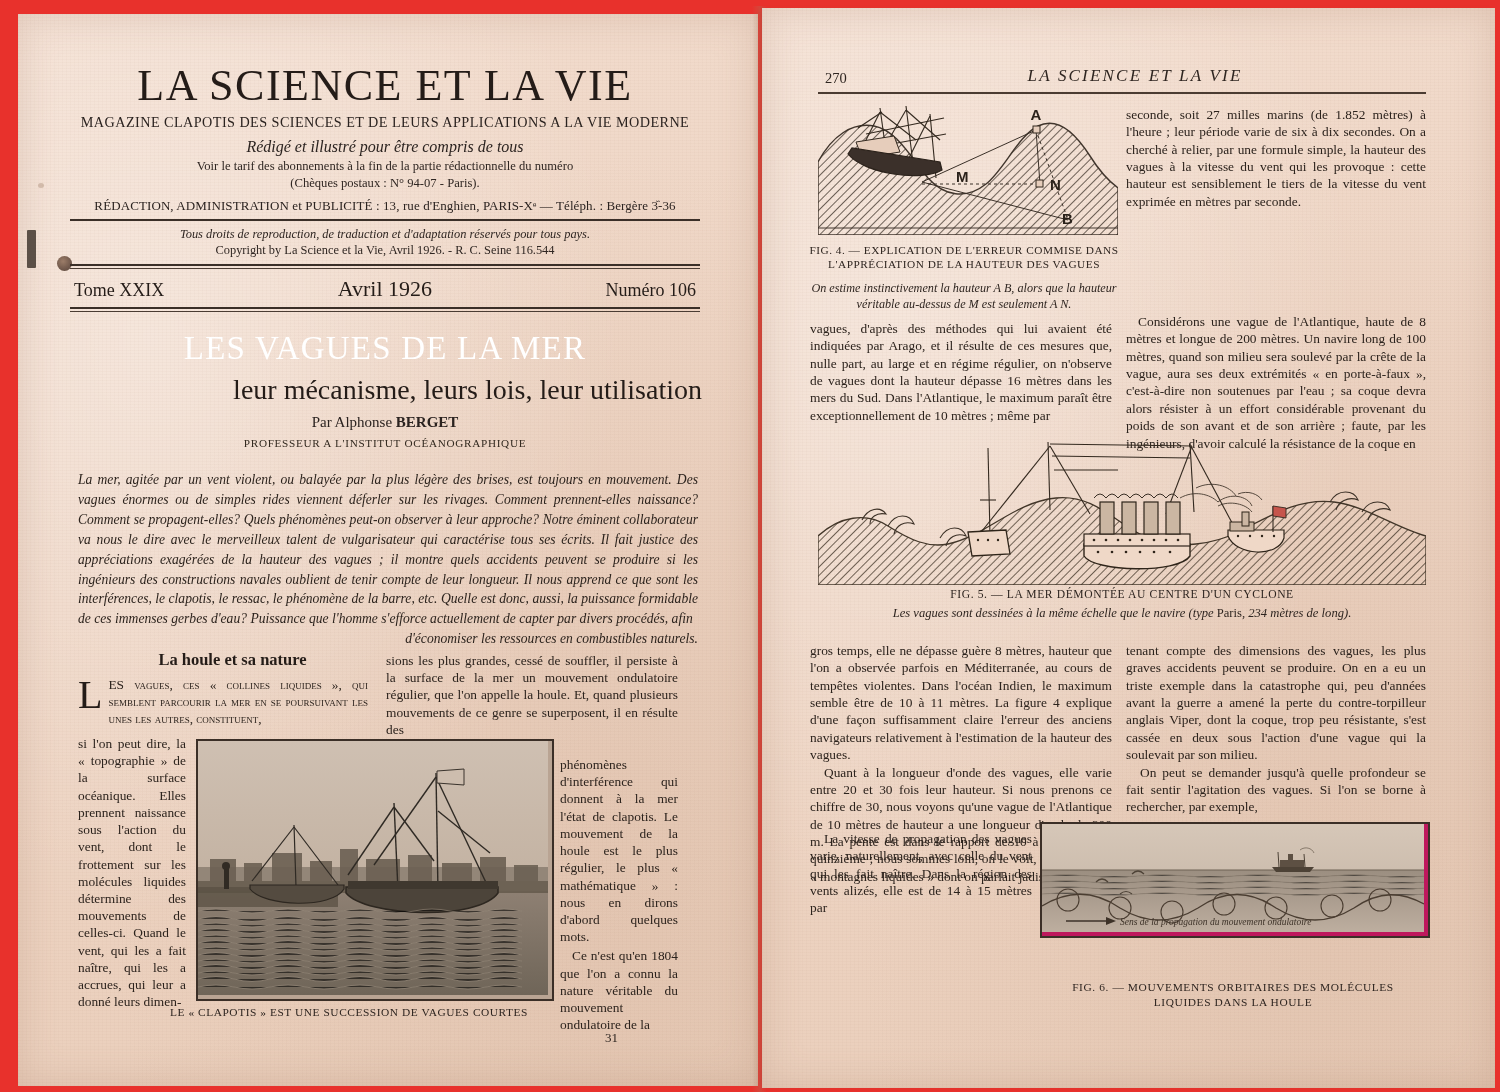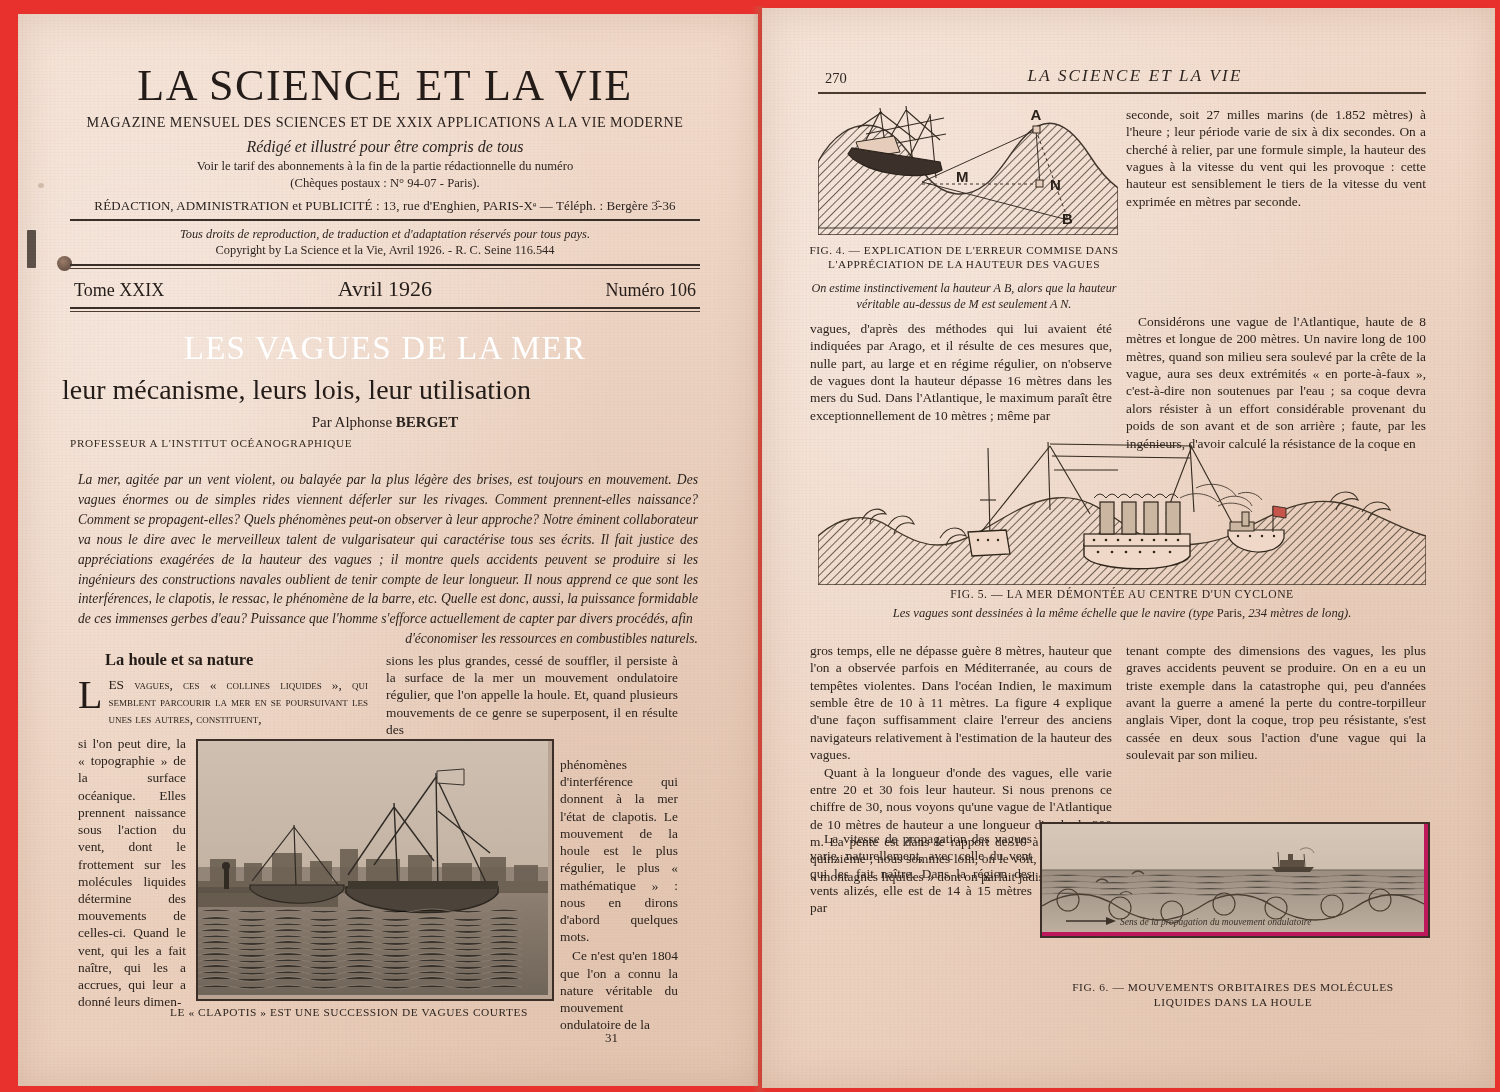--- a/index.html
+++ b/index.html
@@ -70,44 +70,44 @@
     font-size:18px;margin-top:7px;padding:0 4px;color:#241c18;
   }
   .mast-issue .mid{font-size:22px;}
 
   
   .art-title{
     position:absolute;left:70px;top:330px;width:630px;text-align:center;
     font-size:33px;letter-spacing:1.2px;color:#ffffff;
   }
   .art-sub{
-    position:absolute;left:62px;top:374px;width:630px;text-align:left;
+    position:absolute;left:72px;top:374px;width:630px;text-align:right;
     font-size:28px;color:#241c18;
   }
   .art-by{
     position:absolute;left:70px;top:414px;width:630px;text-align:center;
     font-size:15px;color:#2b2320;
   }
   .art-by b{font-weight:bold;}
   .art-inst{
-    position:absolute;left:70px;top:437px;width:630px;text-align:left;
+    position:absolute;left:70px;top:437px;width:630px;text-align:center;
     font-size:11.2px;letter-spacing:.7px;color:#32291f;
   }
 
   
   .chapeau{
     position:absolute;left:78px;top:470px;width:620px;
     font-style:italic;font-size:13.6px;line-height:1.465;
     text-align:justify;color:#2c231d;
   }
   .chapeau .last{display:block;text-align:right;}
 
   
   .lcol-head{
-    position:absolute;left:105px;top:650px;width:255px;
+    position:absolute;left:105px;top:650px;width:255px;text-align:center;
     font-size:16.5px;font-weight:bold;color:#241c18;
   }
   .colL{
     position:absolute;left:78px;top:676px;width:290px;
     font-size:13.4px;line-height:1.285;text-align:justify;color:#2c231d;
   }
   .colL2{
     position:absolute;left:78px;top:735px;width:108px;
     font-size:13.4px;line-height:1.285;text-align:justify;color:#2c231d;
   }
@@ -219,21 +219,21 @@
     <div class="edge-shade"></div>
   </div>
   <div class="staple"></div>
   <div class="punch"></div>
   <div class="spot" style="left:1469px;top:253px;width:13px;height:13px;"></div>
   <div class="spot" style="left:1467px;top:173px;width:7px;height:5px;opacity:.3;"></div>
   <div class="spot" style="left:38px;top:183px;width:6px;height:5px;opacity:.3;"></div>
 
   <div class="masthead">
     <div class="mast-title">LA SCIENCE ET LA VIE</div>
-    <div class="mast-sub1">MAGAZINE MENSUEL DES SCIENCES ET DE XXIX APPLICATIONS A LA VIE MODERNE</div>
+    <div class="mast-sub1">MAGAZINE CLAPOTIS DES SCIENCES ET DE LEURS APPLICATIONS A LA VIE MODERNE</div>
     <div class="mast-sub2">Rédigé et illustré pour être compris de tous</div>
     <div class="mast-sub3">Voir le tarif des abonnements à la fin de la partie rédactionnelle du numéro</div>
     <div class="mast-sub4">(Chèques postaux : N° 94-07 - Paris).</div>
     <div class="mast-addr">RÉDACTION, ADMINISTRATION et PUBLICITÉ : 13, rue d'Enghien, PARIS-Xᵉ — Téléph. : Bergère 3᷈-36</div>
     <div class="rule" style="width:100%;"></div>
     <div class="mast-rights">Tous droits de reproduction, de traduction et d'adaptation réservés pour tous pays.</div>
     <div class="mast-copy">Copyright by La Science et la Vie, Avril 1926. - R. C. Seine 116.544</div>
     <div class="rule" style="width:100%;margin-top:6px;"></div>
     <div class="rule-thin" style="width:100%;margin-top:2px;"></div>
     <div class="mast-issue">
@@ -516,20 +516,21 @@
   <div class="rp-colL-b">
     <span>gros temps, elle ne dépasse guère 8 mètres, hauteur que l'on a observée parfois en Méditerranée, au cours de tempêtes violentes. Dans l'océan Indien, le maximum semble être de 10 à 11 mètres. La figure 4 explique d'une façon suffisamment claire l'erreur des anciens navigateurs relativement à l'estimation de la hauteur des vagues.</span>
     <span style="display:block;text-indent:14px;">Quant à la longueur d'onde des vagues, elle varie entre 20 et 30 fois leur hauteur. Si nous prenons ce chiffre de 30, nous voyons qu'une vague de l'Atlantique de 10 mètres de hauteur a une longueur d'onde de 300 m. La pente est dans le rapport de 10 à 150, soit un quinzième ; nous sommes loin, on le voit, des fameuses « montagnes liquides » dont on parlait jadis.</span>
   </div>
   <div class="rp-colL-c">
     <span style="display:block;text-indent:14px;">La vitesse de propagation des vagues varie, naturellement, avec celle du vent qui les fait naître. Dans la région des vents alizés, elle est de 14 à 15 mètres par</span>
   </div>
 
   <div class="rp-colR-b">
     <span>tenant compte des dimensions des vagues, les plus graves accidents peuvent se produire. On en a eu un triste exemple dans la catastrophe qui, peu d'années avant la guerre a amené la perte du contre-torpilleur anglais Viper, dont la coque, trop peu résistante, s'est cassée en deux sous l'action d'une vague qui la soulevait par son milieu.</span>
+    <span style="display:block;text-indent:14px;">On peut se demander jusqu'à quelle profondeur se fait sentir l'agitation des vagues. Si l'on se borne à rechercher, par exemple,</span>
   </div>
 
   <div class="fig6">
     <svg width="382" height="108" viewBox="0 0 382 108">
       <defs>
         <linearGradient id="sky6" x1="0" y1="0" x2="0" y2="1">
           <stop offset="0%" stop-color="#d6c7b8"></stop>
             <stop offset="100%" stop-color="#c2b2a2"></stop>
         </linearGradient>
         <linearGradient id="sea6" x1="0" y1="0" x2="0" y2="1">

